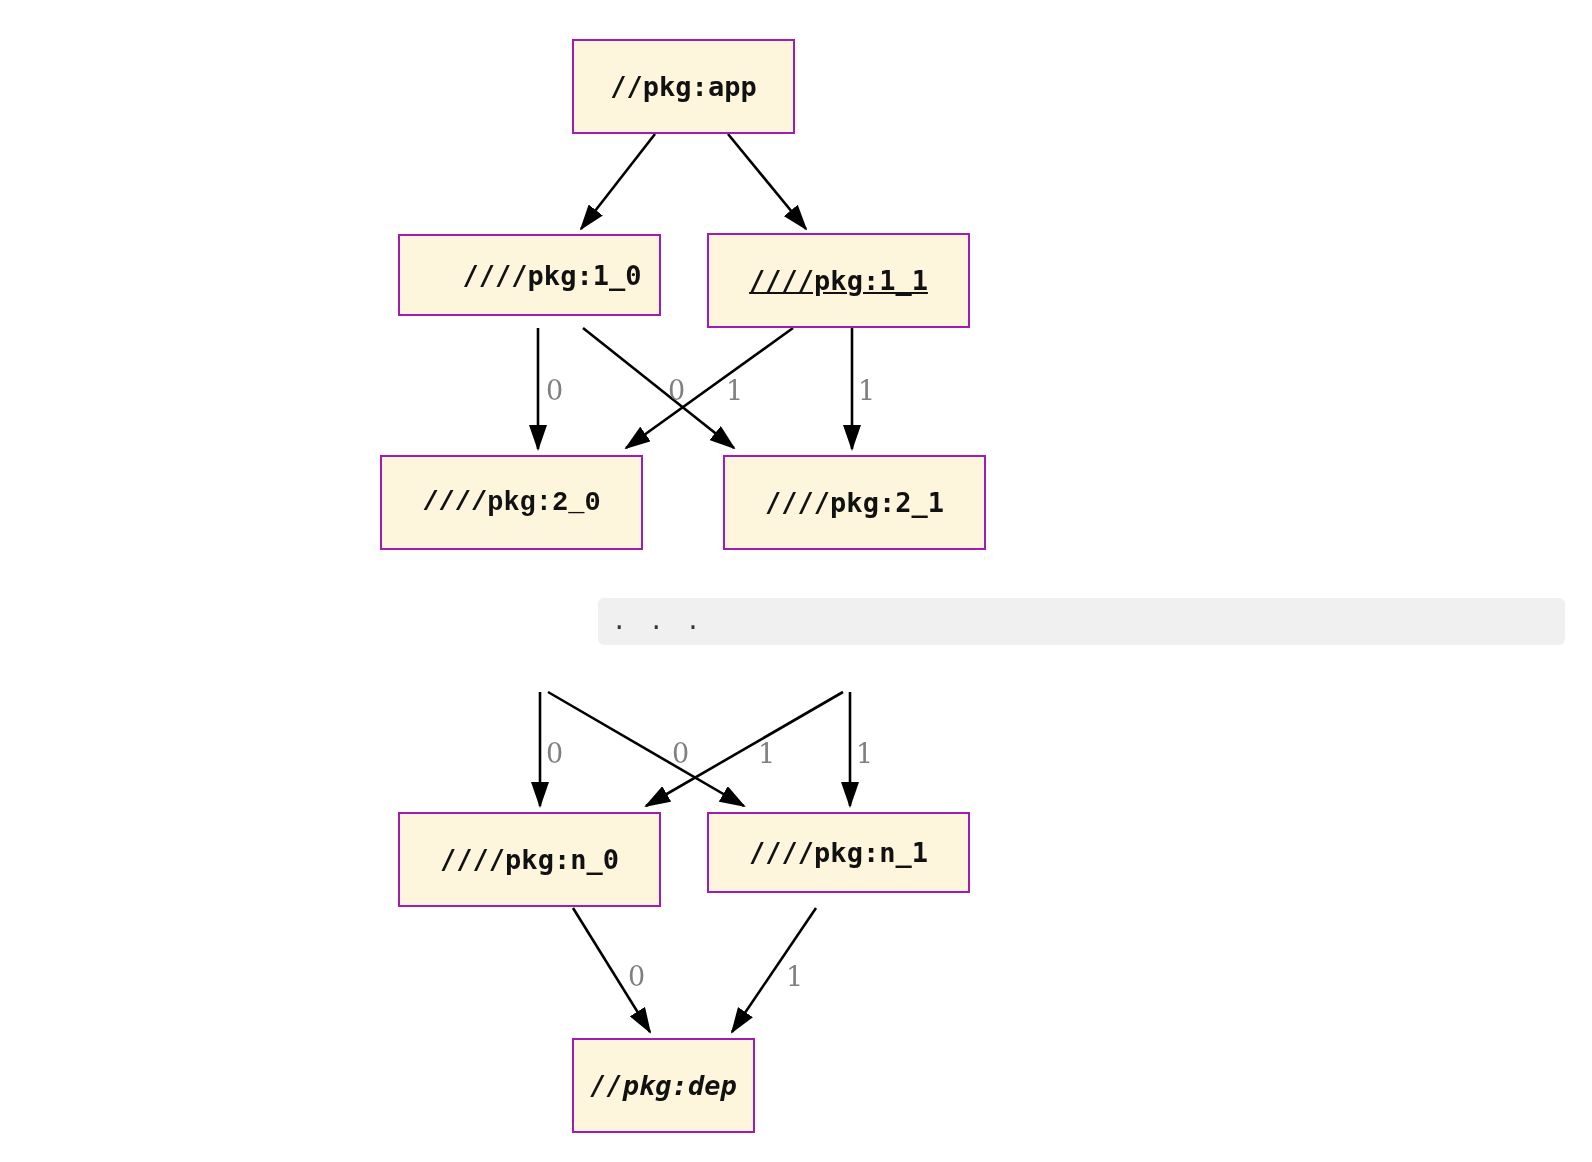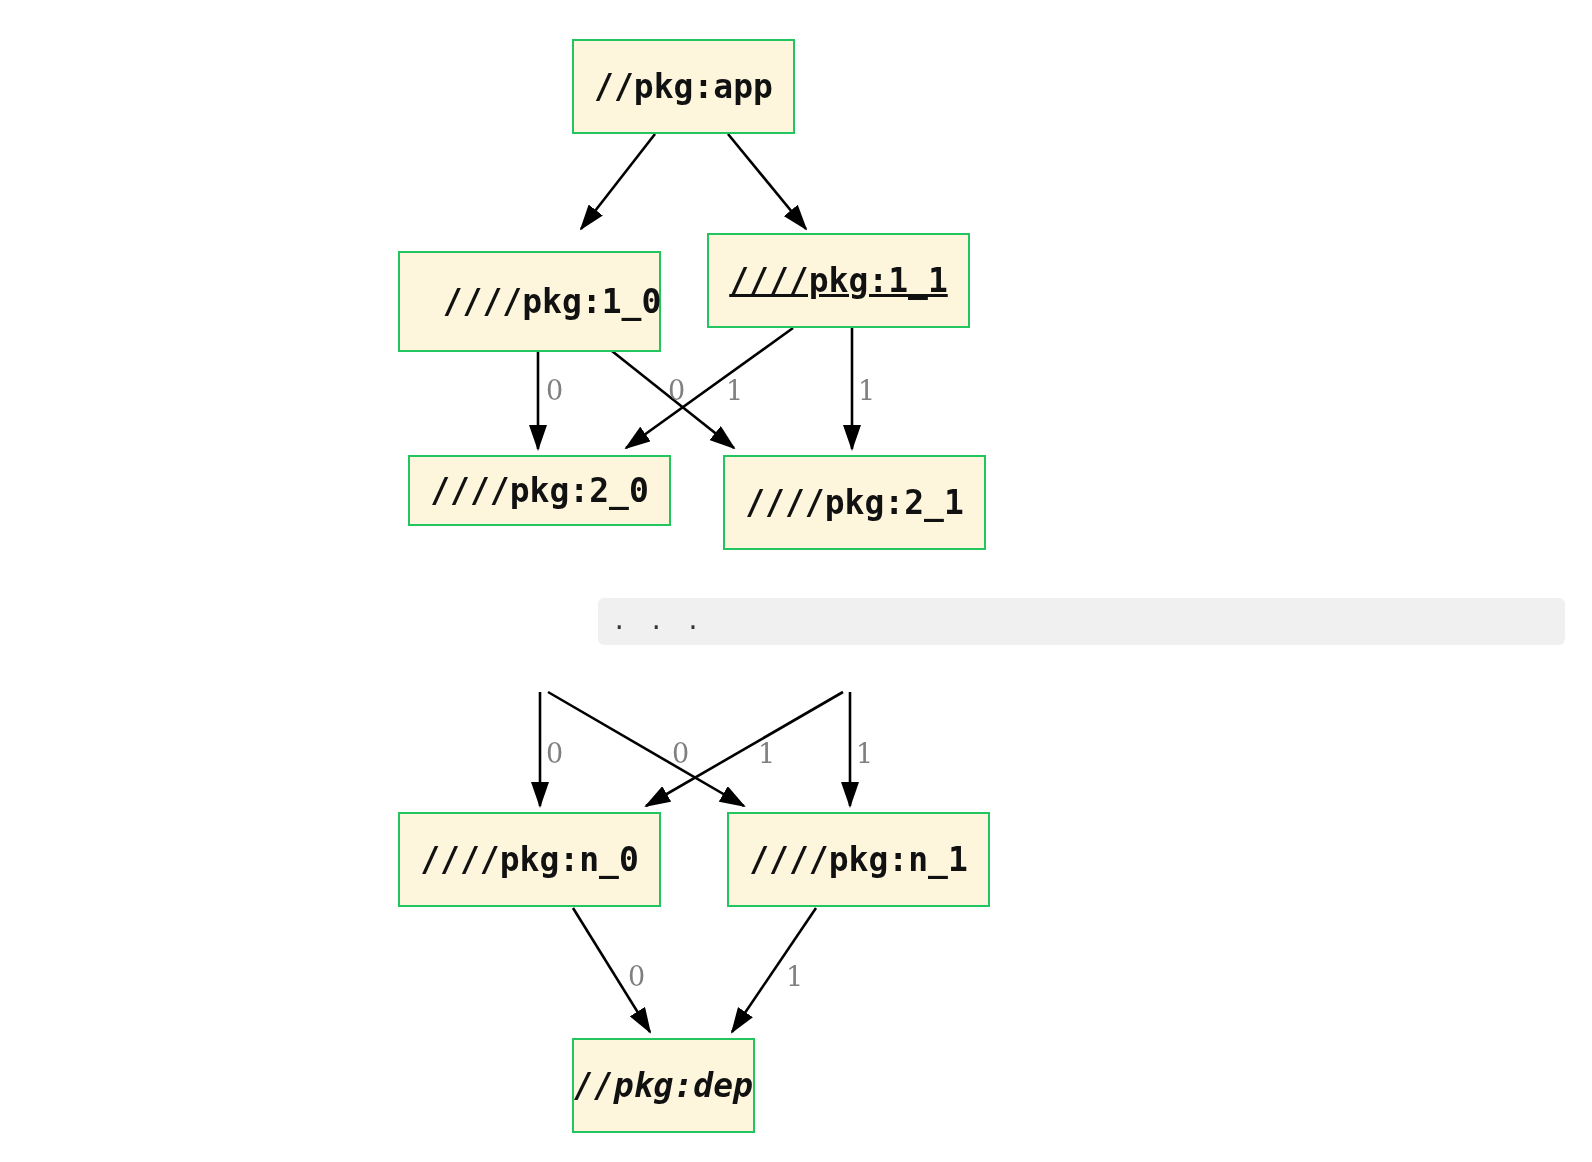--- a/index.html
+++ b/index.html
@@ -19,26 +19,26 @@
     position: absolute;
     left: 0; top: 0;
     width: 1592px;
     height: 1162px;
     pointer-events: none;
   }
   .graph-node {
     position: absolute;
     box-sizing: border-box;
     background: #FDF6DC;
-    border: 2px solid #22c55e;
+    border: 2px solid #a21caf;
     display: flex;
     align-items: center;
     justify-content: center;
     font-family: "DejaVu Sans Mono", "Liberation Mono", monospace;
-    font-size: 33px;
+    font-size: 27px;
     font-weight: bold;
     color: #111111;
     letter-spacing: 0px;
     white-space: nowrap;
   }
   .edge-line {
     stroke: #000000;
     stroke-width: 2.6;
     fill: none;
   }
@@ -92,24 +92,24 @@
         <text class="edge-label" x="856" y="763">1</text>
         <line class="edge-line" x1="573" y1="908" x2="650" y2="1032" marker-end="url(#arrowhead)"></line>
         <text class="edge-label" x="628" y="986">0</text>
         <line class="edge-line" x1="816" y1="908" x2="732" y2="1032" marker-end="url(#arrowhead)"></line>
         <text class="edge-label" x="786" y="986">1</text>
       </g>
   </svg>
 
   <div id="node-layer">
       <div class="graph-node" style="left: 572px; top: 39px; width: 223px; height: 95px;">//pkg:app</div>
-      <div class="graph-node" style="left: 398px; top: 251px; width: 263px; height: 101px; padding-left: 45px;">////pkg:1_0</div>
+      <div class="graph-node" style="left: 398px; top: 234px; width: 263px; height: 82px; padding-left: 45px;">////pkg:1_0</div>
       <div class="graph-node" style="left: 707px; top: 233px; width: 263px; height: 95px; text-decoration: underline;">////pkg:1_1</div>
-      <div class="graph-node" style="left: 408px; top: 455px; width: 263px; height: 71px;">////pkg:2_0</div>
+      <div class="graph-node" style="left: 380px; top: 455px; width: 263px; height: 95px; font-family: Liberation Mono, monospace;">////pkg:2_0</div>
       <div class="graph-node" style="left: 707px; top: 455px; width: 263px; height: 95px; margin-left: 16px;">////pkg:2_1</div>
       <div class="graph-node" style="left: 398px; top: 812px; width: 263px; height: 95px;">////pkg:n_0</div>
-      <div class="graph-node" style="left: 707px; top: 812px; width: 263px; height: 95px; margin-left: 20px;">////pkg:n_1</div>
+      <div class="graph-node" style="left: 707px; top: 812px; width: 263px; height: 81px;">////pkg:n_1</div>
       <div class="graph-node" style="left: 572px; top: 1038px; width: 183px; height: 95px; font-style: italic;">//pkg:dep</div>
     </div>
 
   <div class="separator-bar" style="left:598px; top:598px; width:967px; height:47px;">.  .  .</div>
 
 </div>
 
 </body></html>

